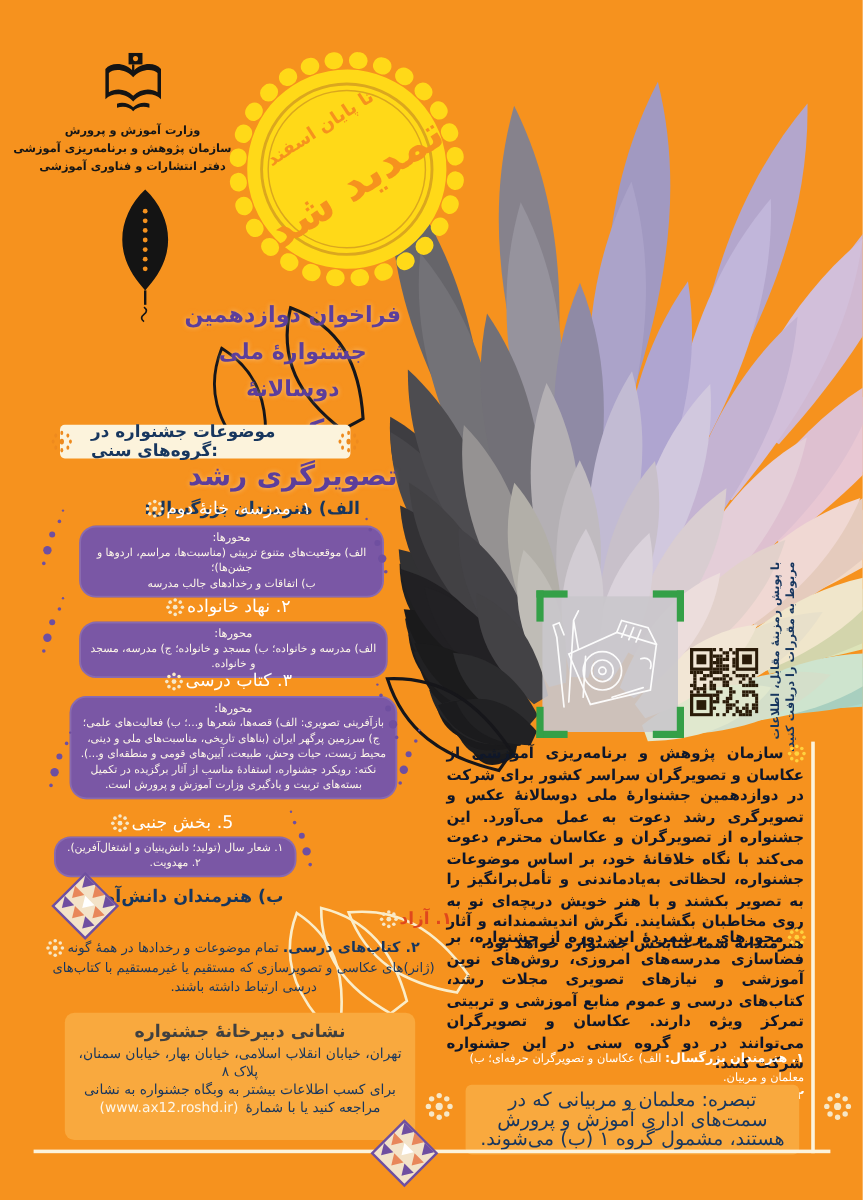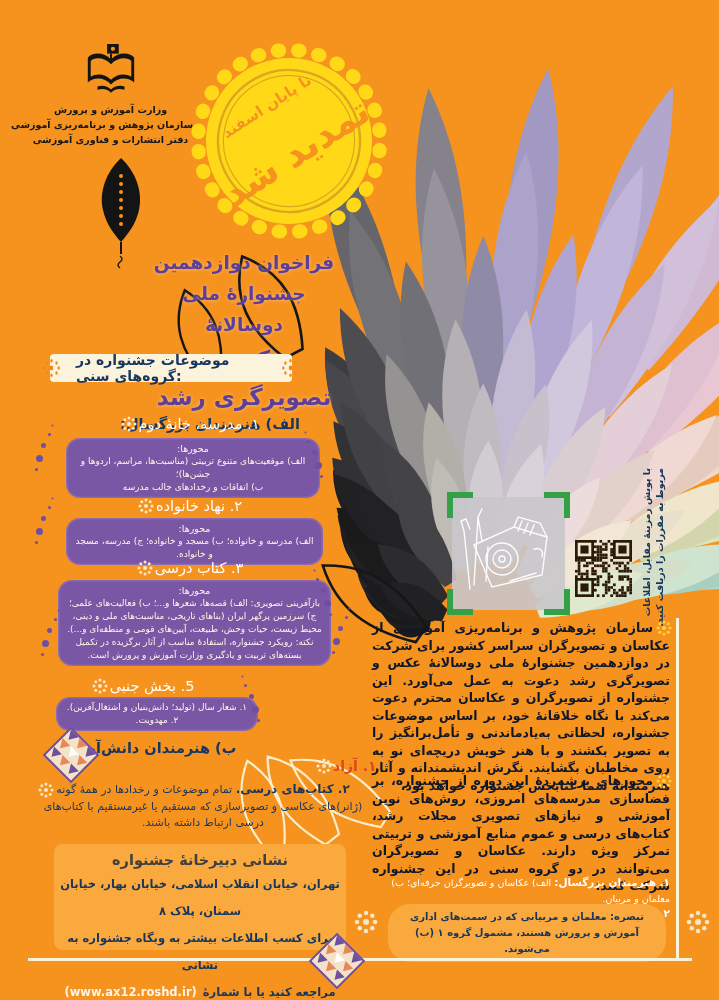--- a/index.html
+++ b/index.html
@@ -41,29 +41,29 @@
   text-align:center;padding:4px 8px;box-shadow:0 0 0 1.5px rgba(255,255,255,.12) inset}
 .pbox .lbl{font-size:9.5px}
 
 .azad{color:#E0471C;font-weight:bold;font-size:14px;display:flex;align-items:center;gap:7px}
 .k2{color:#17365E;font-size:11px;line-height:16.5px;text-align:center}
 .k2 b{font-size:12px}
 
 .addr{left:54px;top:844px;width:292px;height:106px;background:#F9A93E;border-radius:8px;
   text-align:center;padding-top:5px}
 .addr .ttl{color:#404040;font-weight:bold;font-size:14.5px;line-height:22px}
-.addr .al{color:#17365E;font-weight:bold;font-size:11.5px;line-height:27px;padding:0 6px}
+.addr .al{color:#17365E;font-weight:normal;font-size:11.5px;line-height:15px;padding:0 6px}
 .addr .mix{display:flex;justify-content:center;gap:6px;direction:ltr}
 .addr .wt{color:#FDF6E8}
 
 .rc{color:#0f172a;font-weight:bold;font-size:12.5px;line-height:17.5px;text-align:justify;text-align-last:right}
 .grp{color:#fff;font-size:9.5px;line-height:15.5px}
 .grp b{font-size:10.5px}
-.note{left:388px;top:904px;width:278px;background:#F9A93E;border-radius:22px;color:#17365E;
-  font-weight:bold;font-size:10px;line-height:16px;text-align:center;padding:5px 10px}
+.note{left:388px;top:904px;width:278px;background:#F9A93E;border-radius:5px;color:#17365E;
+  font-weight:normal;font-size:16px;line-height:16px;text-align:center;padding:5px 10px}
 
 .vf{left:452px;top:497px;width:113px;height:113px;background:rgba(201,199,203,.9)}
 .corner{position:absolute;width:26px;height:26px;border:0 solid #34A047}
 .c-tl{left:-5px;top:-5px;border-left-width:6px;border-top-width:6px}
 .c-tr{right:-5px;top:-5px;border-right-width:6px;border-top-width:6px}
 .c-bl{left:-5px;bottom:-5px;border-left-width:6px;border-bottom-width:6px}
 .c-br{right:-5px;bottom:-5px;border-right-width:6px;border-bottom-width:6px}
 .qrcap{left:640px;top:616px;width:148px;transform:rotate(-90deg);transform-origin:0 0;
   color:#17365E;font-weight:bold;font-size:9.5px;line-height:13px;text-align:center;white-space:nowrap}
 
@@ -414,21 +414,21 @@
   </div>
   <div class="abs pbox" style="left:58px;top:580px;width:273px">
     <div class="lbl">محورها:</div>
     <div>بازآفرینی تصویری: الف) قصه‌ها، شعرها و...؛ ب) فعالیت‌های علمی؛ ج) سرزمین پرگهر ایران (بناهای تاریخی، مناسبت‌های ملی و دینی، محیط زیست، حیات وحش، طبیعت، آیین‌های قومی و منطقه‌ای و...). نکته: رویکرد جشنواره، استفادهٔ مناسب از آثار برگزیده در تکمیل بسته‌های تربیت و یادگیری وزارت آموزش و پرورش است.</div>
   </div>
 
   <div class="abs hrow" style="left:26px;top:678px;width:240px">
     <span class="h-white">5. بخش جنبی</span>
     <span class="fl c-cream"></span>
   </div>
-  <div class="abs pbox" style="left:56px;top:697px;width:202px">
+  <div class="abs pbox" style="left:45px;top:697px;width:202px">
     <div>۱. شعار سال (تولید؛ دانش‌بنیان و اشتغال‌آفرین).</div>
     <div>۲. مهدویت.</div>
   </div>
 
   <div class="abs h-navy" style="left:30px;top:740px;width:240px;text-align:center">ب) هنرمندان دانش‌آموز:</div>
 
   <div class="abs azad" style="left:322px;top:758px">
     <span>۱. آزاد</span>
     <span class="fl c-cream"></span>
   </div>

